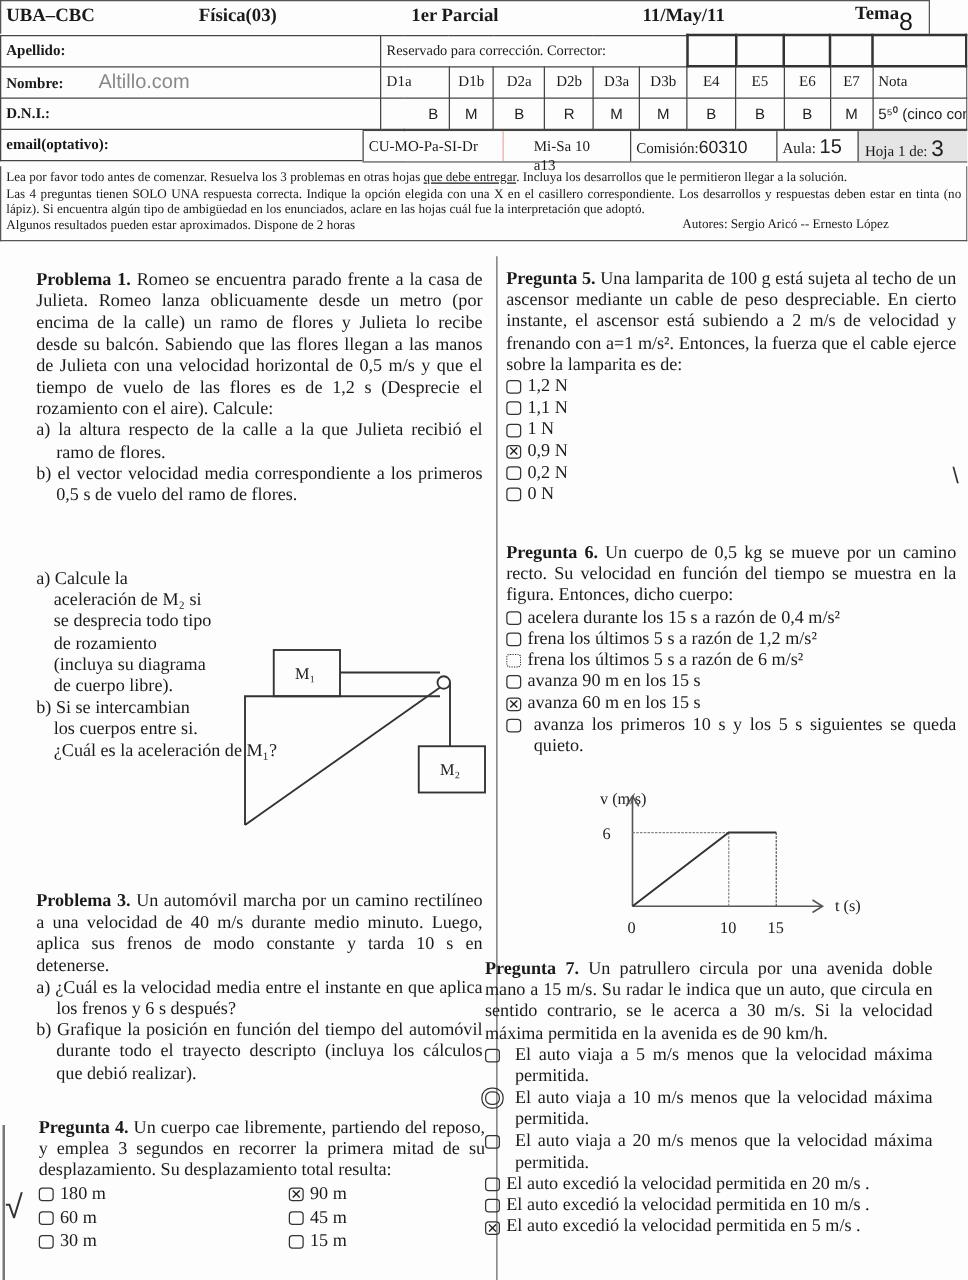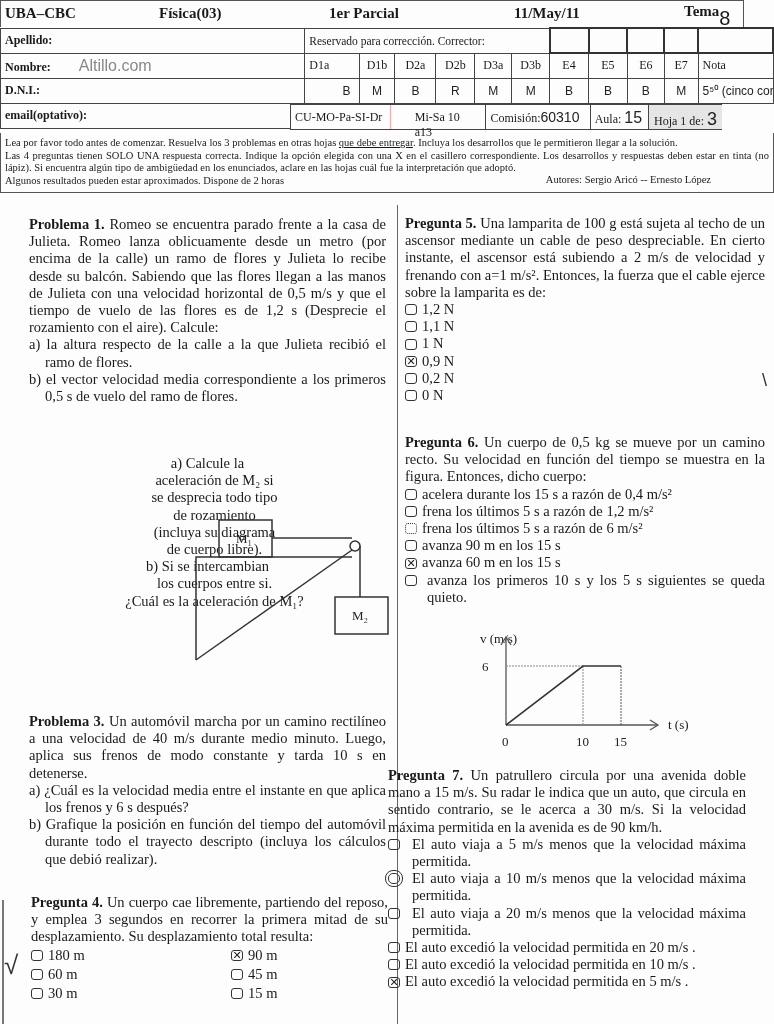--- a/index.html
+++ b/index.html
@@ -105,21 +105,21 @@
     <td class="hand">B</td>
     <td class="hand">M</td>
     <td class="hand-sm" style="white-space:nowrap; overflow:hidden; max-width:73px; font-size:12px">5⁵⁰ (cinco con 5…</td>
   </tr>
   <tr>
     <td colspan="2" class="lbl" style="width:290px"><span>email(optativo):</span></td>
   </tr>
 </tbody>
   </table>
 
-<div style="position:absolute; left:290px; top:104px; width:432px; height:26px; display:flex; font-size:12px; border-top:1px solid #444; border-bottom:1px solid #444;">
+<div style="position:absolute; left:290px; top:104px; width:484px; height:26px; display:flex; font-size:12px; border-top:1px solid #444; border-bottom:1px solid #444;">
   <div style="width:112px; border-left:1px solid #444; padding:5px 4px; background:#fdfdfd">CU-MO-Pa-SI-Dr</div>
   <div style="width:102px; border-left:1px solid #fca5a5; padding:5px 24px; background:#fdfdfd">Mi-Sa 10 a13</div>
   <div style="width:117px; border-left:1px solid #444; padding:4px 4px; background:#fdfdfd; white-space:nowrap">
     <span>Comisión:</span><span class="hand-sm">60310</span>
   </div>
   <div style="width:65px; border-left:1px solid #444; padding:4px 4px; background:#fdfdfd">
     <span>Aula:</span> <span class="hand-sm" style="font-size:16px">15</span>
   </div>
   <div style="flex:1; border-left:1px solid #444; padding:4px 5px; background:#e5e5e5; white-space:nowrap">
     <span>Hoja 1 de:</span> <span class="hand-sm" style="font-size:18px">3</span>
@@ -136,21 +136,21 @@
 <div class="col-divider"></div>
 <div class="left-edge"></div>
 
 <div class="block" style="left:29px; top:216px; width:357px;">
   <div><b>Problema 1.</b> <span>Romeo se encuentra parado frente a la casa de Julieta. Romeo lanza oblicuamente desde un metro (por encima de la calle) un ramo de flores y Julieta lo recibe desde su balcón. Sabiendo que las flores llegan a las manos de Julieta con una velocidad horizontal de 0,5 m/s y que el tiempo de vuelo de las flores es de 1,2 s (Desprecie el rozamiento con el aire). Calcule:</span></div>
   <div class="item">a) la altura respecto de la calle a la que Julieta recibió el ramo de flores.</div>
   <div class="item">b) el vector velocidad media correspondiente a los primeros 0,5 s de vuelo del ramo de flores.</div>
 </div>
 
 <div class="block" style="left:29px; top:455px; width:357px;">
-  <div style="text-align:center">
+  <div style="text-align:left">
     <div>a) Calcule la</div>
     <div style="padding-left:14px">aceleración de M₂ si</div>
     <div style="padding-left:14px">se desprecia todo tipo</div>
     <div style="padding-left:14px">de rozamiento</div>
     <div style="padding-left:14px">(incluya su diagrama</div>
     <div style="padding-left:14px">de cuerpo libre).</div>
     <div>b) Si se intercambian</div>
     <div style="padding-left:14px">los cuerpos entre si.</div>
     <div style="padding-left:14px">¿Cuál es la aceleración de M₁?</div>
   </div>

